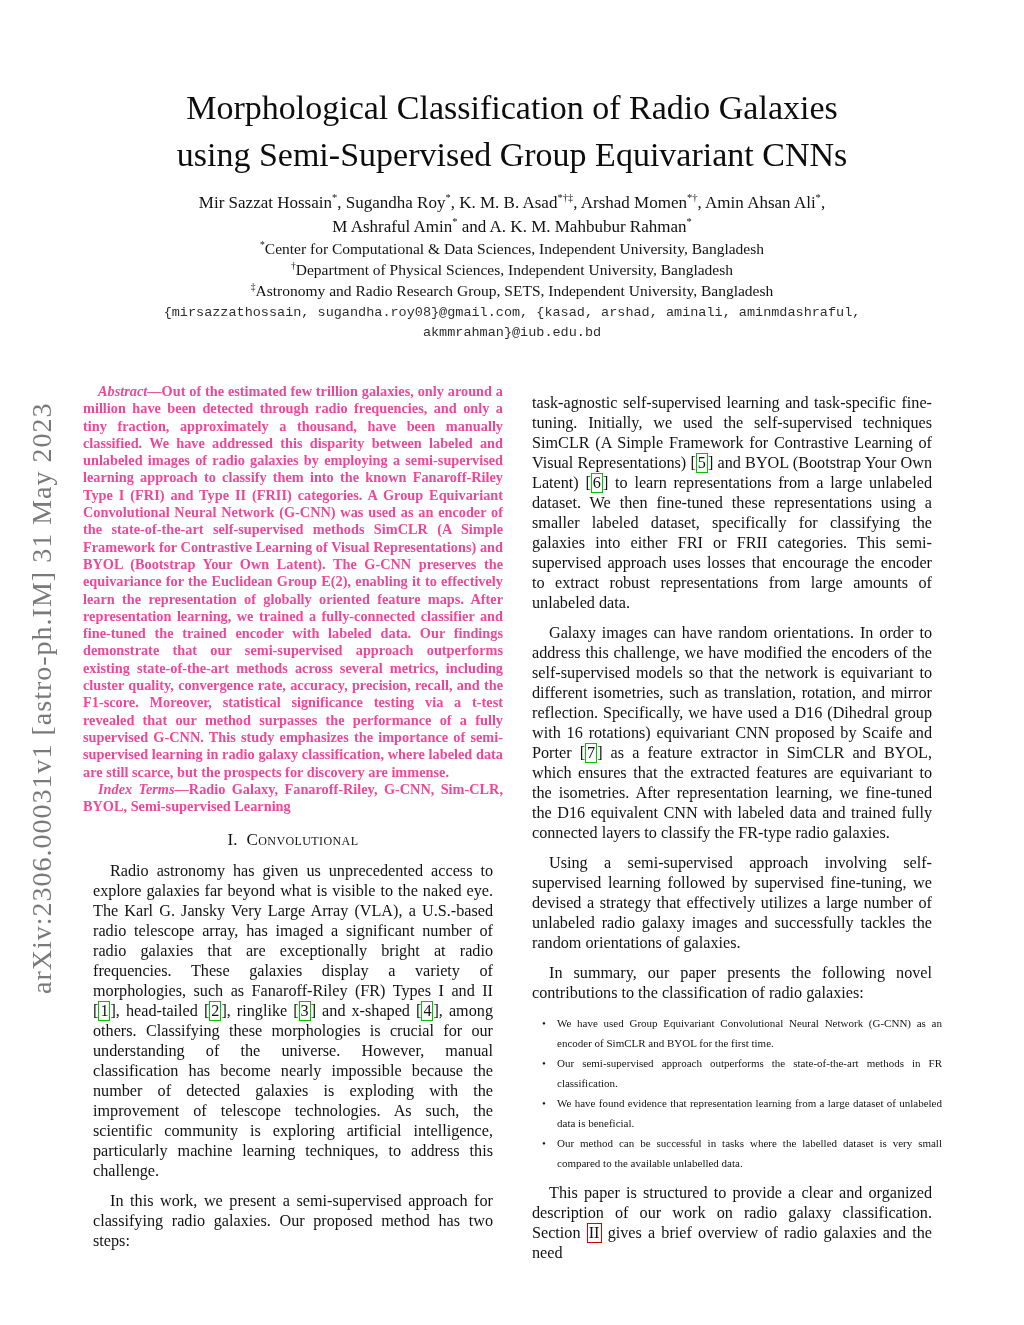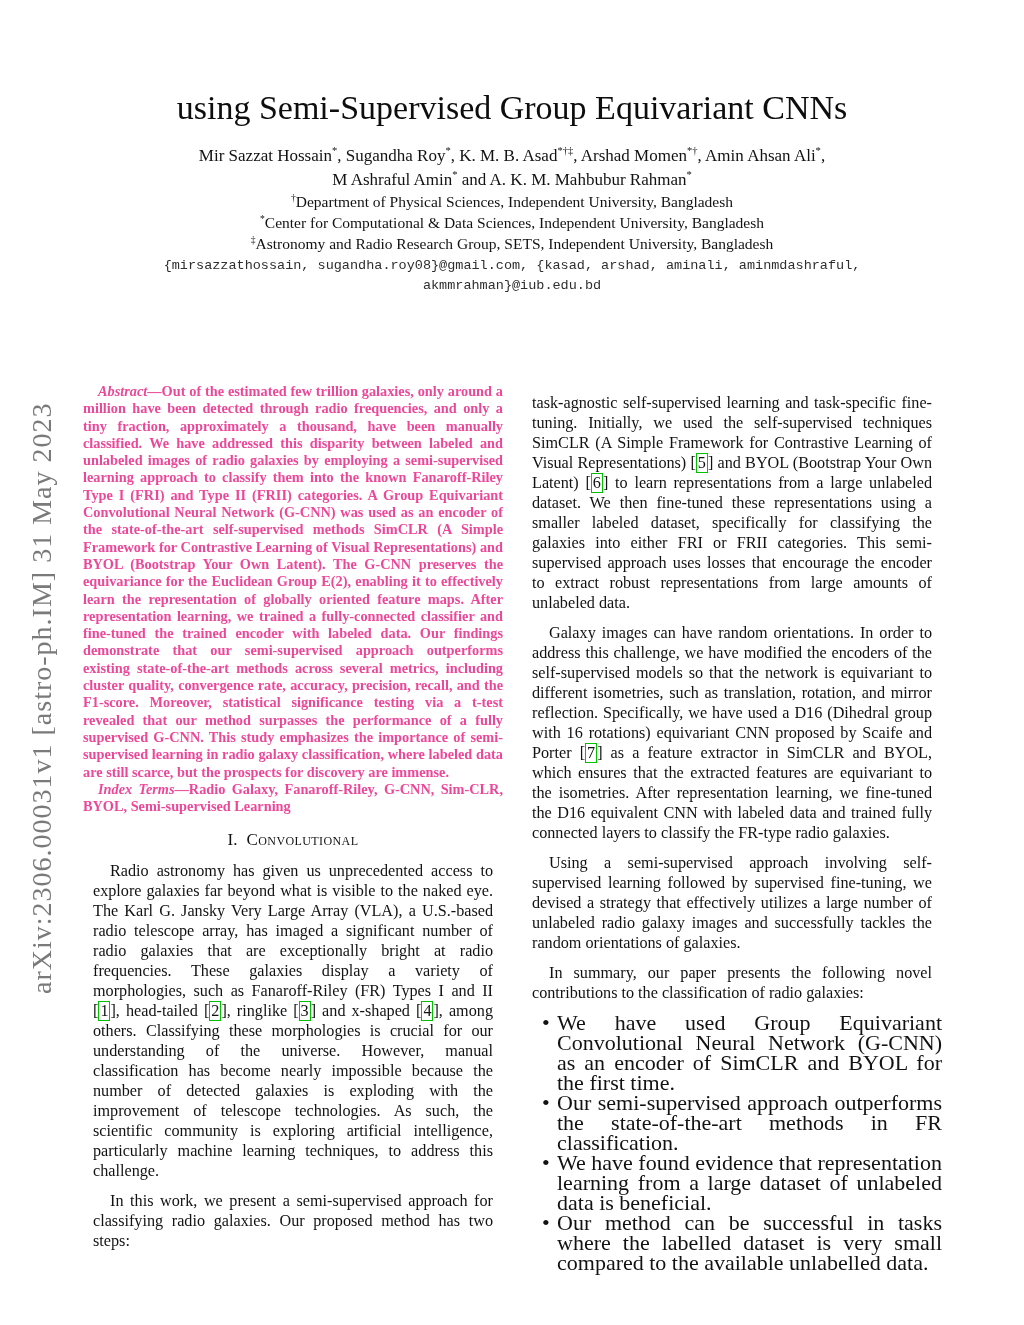--- a/index.html
+++ b/index.html
@@ -27,45 +27,46 @@
   .col { position:absolute; top:383px; width:420px; text-align:justify; }
   .col-left { left:83px; }
   .col-right { left:522px; }
   .abstract-p { margin:0; font-weight:700; font-size:14.3px; line-height:17.3px; text-indent:15px; color:#ec4899; }
   .sec-heading { margin:15px 0 11px; font-weight:400; font-size:17px; text-align:center; text-indent:0; }
   .sec-num { margin-right:9px; }
   .sc { font-variant:small-caps; letter-spacing:0.4px; }
   .body-p { margin:10px; font-size:16.2px; line-height:20px; text-indent:17px; }
   .noindent { text-indent:0; }
   .cont { text-align-last:justify; }
-  ul.contrib { margin:0; padding:0 0 0 19px; list-style:none; font-size:22px; line-height:20px; }
+  ul.contrib { margin:0; padding:0 0 0 19px; list-style:none; font-size:11px; line-height:20px; }
   ul.contrib li { position:relative; padding-left:16px; text-align:justify; }
   ul.contrib li::before { content:"\2022"; position:absolute; left:1px; top:0; }
   
   .s-sup { vertical-align:super; font-size:62%; line-height:0; }
   .s-b  { font-weight:700; }
   .s-bi { font-weight:700; font-style:italic; }
   .s-cite { border:1.2px solid var(--citation-box,#00c000); padding:0 1px; }
   .s-ref  { border:1.2px solid var(--reference-box,#d10000); padding:0 1px; }
 </style>
 </head>
 <body>
 
 <div class="page">
 
   <div class="arxiv-sidebar">arXiv:2306.00031v1  [astro-ph.IM]  31 May 2023</div>
 
   <div class="head">
     <h1 class="paper-title">
+      <span>Morphological Classification of Radio Galaxies</span>
       <span>using Semi-Supervised Group Equivariant CNNs</span>
     </h1>
     <div class="authors-line">Mir Sazzat Hossain<span class="s-sup">*</span>, Sugandha Roy<span class="s-sup">*</span>, K. M. B. Asad<span class="s-sup">*†‡</span>, Arshad Momen<span class="s-sup">*†</span>, Amin Ahsan Ali<span class="s-sup">*</span>,</div>
     <div class="authors-line">M Ashraful Amin<span class="s-sup">*</span> and A. K. M. Mahbubur Rahman<span class="s-sup">*</span></div>
+    <div class="affil-line"><span class="s-sup">*</span>Center for Computational &amp; Data Sciences, Independent University, Bangladesh</div>
     <div class="affil-line"><span class="s-sup">†</span>Department of Physical Sciences, Independent University, Bangladesh</div>
-    <div class="affil-line"><span class="s-sup">*</span>Center for Computational &amp; Data Sciences, Independent University, Bangladesh</div>
     <div class="affil-line"><span class="s-sup">‡</span>Astronomy and Radio Research Group, SETS, Independent University, Bangladesh</div>
     <div class="email-line">{mirsazzathossain, sugandha.roy08}@gmail.com, {kasad, arshad, aminali, aminmdashraful,</div>
     <div class="email-line">akmmrahman}@iub.edu.bd</div>
   </div>
 
   <div class="col col-left">
     <p class="abstract-p"><span class="s-bi">Abstract</span><span class="s-b">—Out of the estimated few trillion galaxies, only around a million have been detected through radio frequencies, and only a tiny fraction, approximately a thousand, have been manually classified. We have addressed this disparity between labeled and unlabeled images of radio galaxies by employing a semi-supervised learning approach to classify them into the known Fanaroff-Riley Type I (FRI) and Type II (FRII) categories. A Group Equivariant Convolutional Neural Network (G-CNN) was used as an encoder of the state-of-the-art self-supervised methods SimCLR (A Simple Framework for Contrastive Learning of Visual Representations) and BYOL (Bootstrap Your Own Latent). The G-CNN preserves the equivariance for the Euclidean Group E(2), enabling it to effectively learn the representation of globally oriented feature maps. After representation learning, we trained a fully-connected classifier and fine-tuned the trained encoder with labeled data. Our findings demonstrate that our semi-supervised approach outperforms existing state-of-the-art methods across several metrics, including cluster quality, convergence rate, accuracy, precision, recall, and the F1-score. Moreover, statistical significance testing via a t-test revealed that our method surpasses the performance of a fully supervised G-CNN. This study emphasizes the importance of semi-supervised learning in radio galaxy classification, where labeled data are still scarce, but the prospects for discovery are immense.</span></p>
     <p class="abstract-p"><span class="s-bi">Index Terms</span><span class="s-b">—Radio Galaxy, Fanaroff-Riley, G-CNN, Sim-CLR, BYOL, Semi-supervised Learning</span></p>
     <h2 class="sec-heading"><span class="sec-num">I.</span><span class="sc">Convolutional</span></h2>
     <p class="body-p">Radio astronomy has given us unprecedented access to explore galaxies far beyond what is visible to the naked eye. The Karl G. Jansky Very Large Array (VLA), a U.S.-based radio telescope array, has imaged a significant number of radio galaxies that are exceptionally bright at radio frequencies. These galaxies display a variety of morphologies, such as Fanaroff-Riley (FR) Types I and II [<span class="s-cite">1</span>], head-tailed [<span class="s-cite">2</span>], ringlike [<span class="s-cite">3</span>] and x-shaped [<span class="s-cite">4</span>], among others. Classifying these morphologies is crucial for our understanding of the universe. However, manual classification has become nearly impossible because the number of detected galaxies is exploding with the improvement of telescope technologies. As such, the scientific community is exploring artificial intelligence, particularly machine learning techniques, to address this challenge.</p>
@@ -76,15 +77,16 @@
     <p class="body-p noindent">task-agnostic self-supervised learning and task-specific fine-tuning. Initially, we used the self-supervised techniques SimCLR (A Simple Framework for Contrastive Learning of Visual Representations) [<span class="s-cite">5</span>] and BYOL (Bootstrap Your Own Latent) [<span class="s-cite">6</span>] to learn representations from a large unlabeled dataset. We then fine-tuned these representations using a smaller labeled dataset, specifically for classifying the galaxies into either FRI or FRII categories. This semi-supervised approach uses losses that encourage the encoder to extract robust representations from large amounts of unlabeled data.</p>
     <p class="body-p">Galaxy images can have random orientations. In order to address this challenge, we have modified the encoders of the self-supervised models so that the network is equivariant to different isometries, such as translation, rotation, and mirror reflection. Specifically, we have used a D16 (Dihedral group with 16 rotations) equivariant CNN proposed by Scaife and Porter [<span class="s-cite">7</span>] as a feature extractor in SimCLR and BYOL, which ensures that the extracted features are equivariant to the isometries. After representation learning, we fine-tuned the D16 equivalent CNN with labeled data and trained fully connected layers to classify the FR-type radio galaxies.</p>
     <p class="body-p">Using a semi-supervised approach involving self-supervised learning followed by supervised fine-tuning, we devised a strategy that effectively utilizes a large number of unlabeled radio galaxy images and successfully tackles the random orientations of galaxies.</p>
     <p class="body-p">In summary, our paper presents the following novel contributions to the classification of radio galaxies:</p>
     <ul class="contrib">
       <li>We have used Group Equivariant Convolutional Neural Network (G-CNN) as an encoder of SimCLR and BYOL for the first time.</li>
       <li>Our semi-supervised approach outperforms the state-of-the-art methods in FR classification.</li>
       <li>We have found evidence that representation learning from a large dataset of unlabeled data is beneficial.</li>
       <li>Our method can be successful in tasks where the labelled dataset is very small compared to the available unlabelled data.</li>
     </ul>
+    <p class="body-p cont">This paper is structured to provide a clear and organized description of our work on radio galaxy classification. Section <span class="s-ref">II</span> gives a brief overview of radio galaxies and the need</p>
   </div>
 
 </div>
 
 </body></html>

